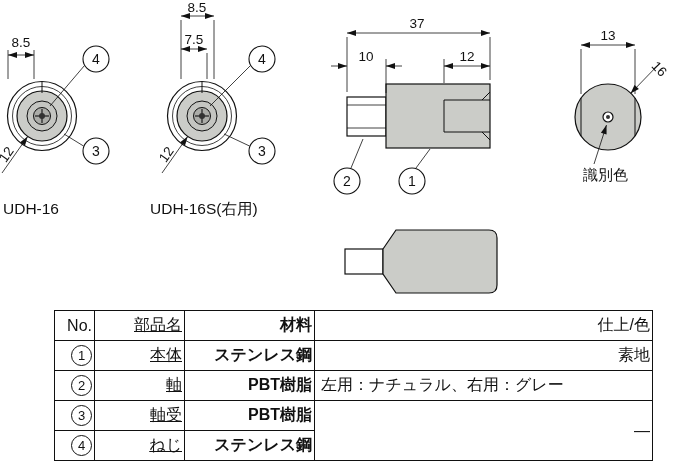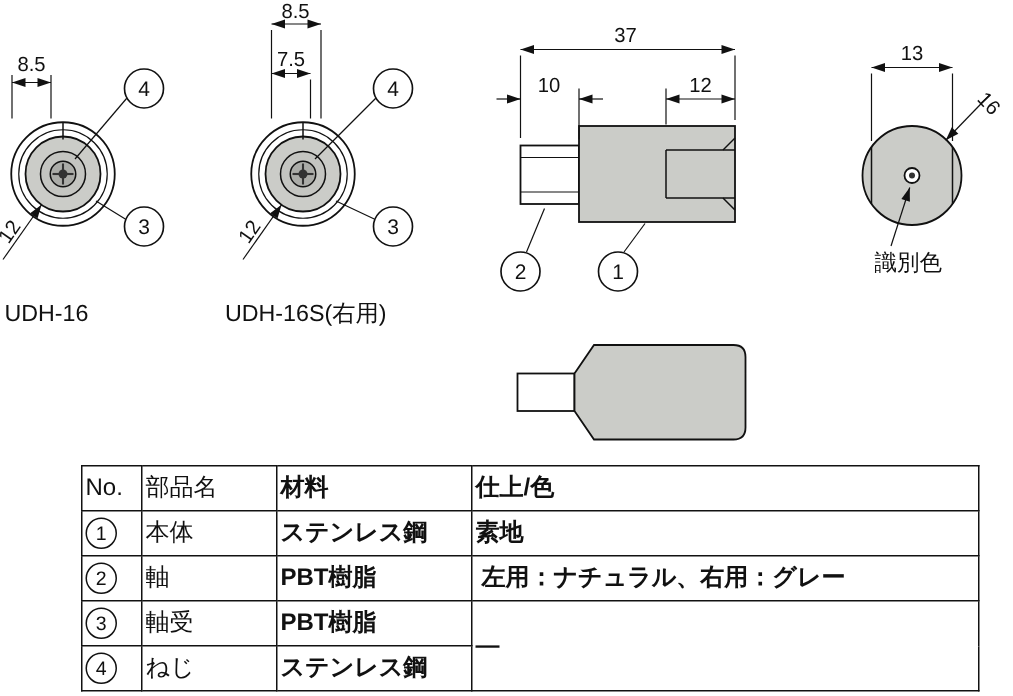--- a/index.html
+++ b/index.html
@@ -21,27 +21,27 @@
   .ring2{fill:#abaca8;stroke:#111;stroke-width:1;}
   .dark{fill:#333;}
   .darkln{stroke:#333;stroke-width:1.4;fill:none;}
   .arr{fill:#111;stroke:none;}
   .callout{fill:#fff;stroke:#111;stroke-width:1.1;}
 
   .table-wrap{position:absolute;left:54px;top:310px;}
   table{border-collapse:collapse;background:#fff;}
   th,td{
     border:1px solid #111;box-sizing:border-box;height:30px;
-    font-size:16px;font-weight:normal;text-align:left;padding:0 2px;
+    font-size:16px;font-weight:normal;text-align:right;padding:0 2px;
     white-space:nowrap;
   }
   .c-no{width:40px;}
-  .c-name{width:90px;}
+  .c-name{width:90px;text-decoration:underline;}
   .c-mat{width:130px;font-weight:bold;}
-  .c-fin{width:338px;font-weight:bold;}
+  .c-fin{width:338px;}
   .al{text-align:left;padding-left:6px;margin-top:27px;}
   .cnum{
     display:inline-flex;align-items:center;justify-content:center;
     width:19px;height:19px;border:1.3px solid #111;border-radius:50%;
     font-size:13px;line-height:1;
   }
 </style>
 </head>
 <body>
 

